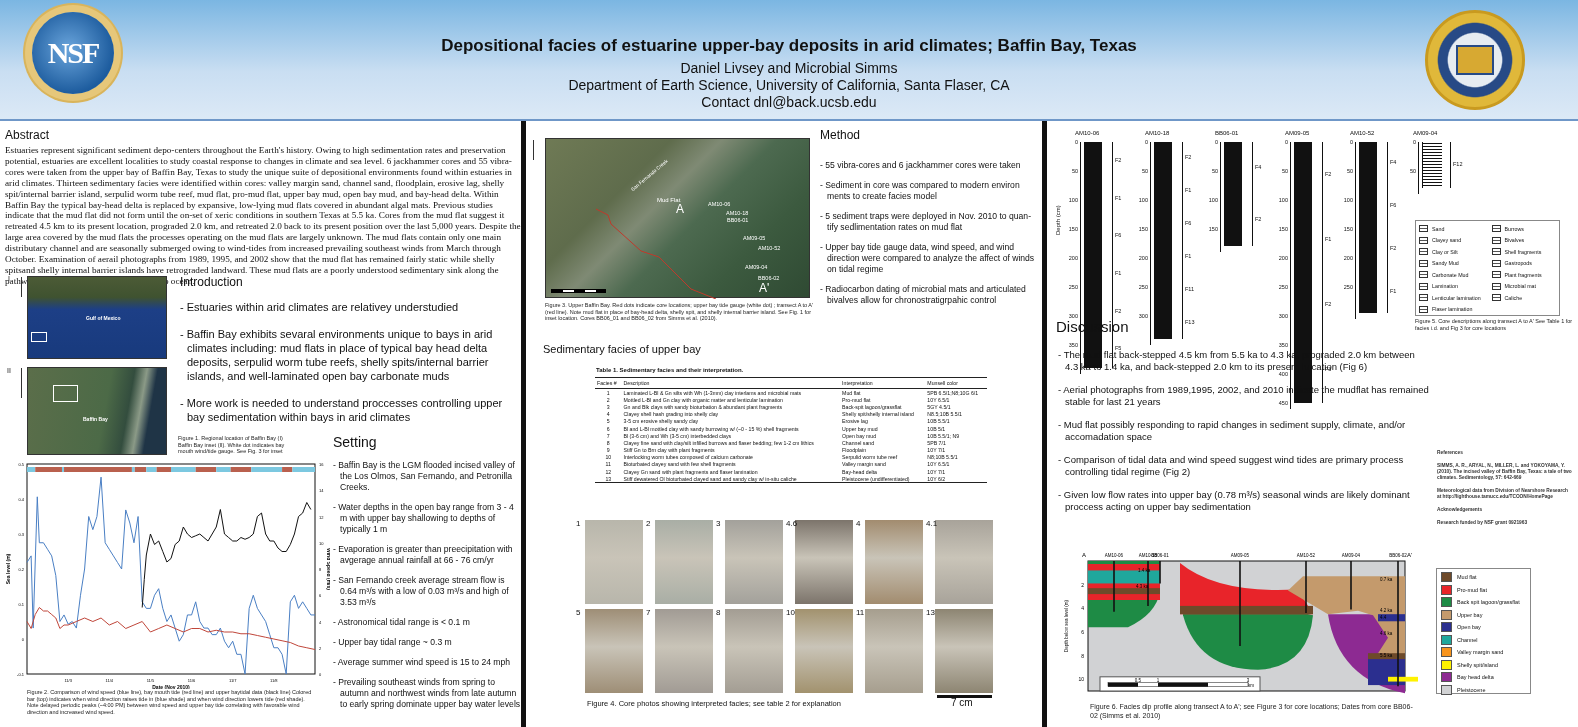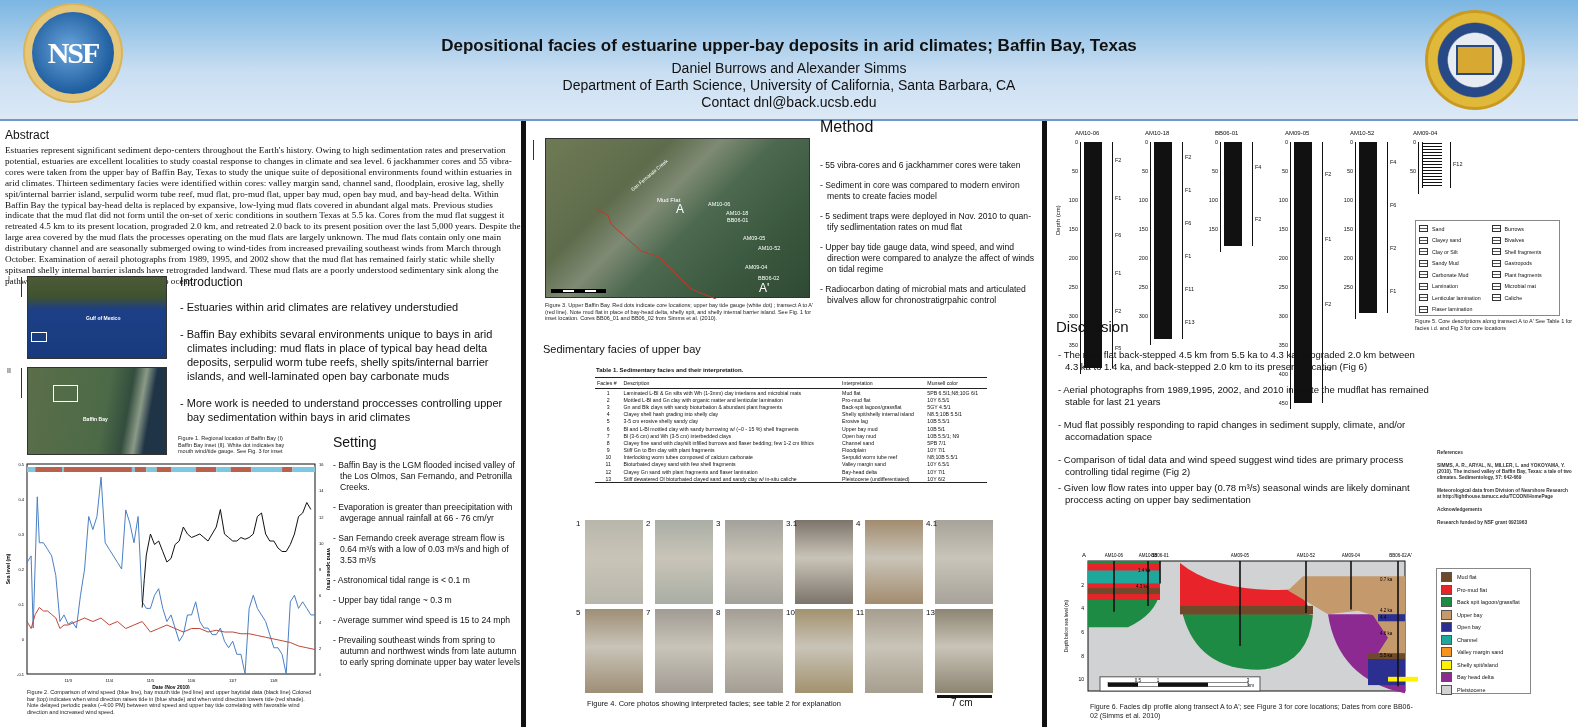--- a/index.html
+++ b/index.html
@@ -34,22 +34,22 @@
 .legend .sw{width:11px;height:10px;margin-right:5px;border:1px solid #555}
 .ref{position:absolute;left:1437px;top:450px;width:135px;font-size:4.8px;line-height:6px;font-weight:bold;color:#333}
 .ref p{margin-bottom:7px}
 </style>
 </head>
 <body>
 
 <div class="hdr">
   <div class="logo nsf">NSF</div>
   <div class="title">Depositional facies of estuarine upper-bay deposits in arid climates; Baffin Bay, Texas</div>
-  <div class="sub" style="top:60px">Daniel Burrows and Alexander Simms</div>
-  <div class="sub" style="top:77px">Department of Earth Science, University of California, Santa Barbara, CA</div>
+  <div class="sub" style="top:60px">Daniel Livsey and Microbial Simms</div>
+  <div class="sub" style="top:77px">Department of Earth Science, University of California, Santa Flaser, CA</div>
   <div class="sub" style="top:94px">Contact dnl@back.ucsb.edu</div>
   <div class="logo uc">
       <span></span>
     </div>
 </div>
 
 <div class="divider" style="left:521px"></div>
 <div class="divider" style="left:1042px"></div>
 
 <div class="sec" style="left:5px;top:128px;font-size:12px">Abstract</div>
@@ -72,20 +72,21 @@
 <div class="sec" style="left:180px;top:275px;font-size:12px">Introduction</div>
 <div class="bul" style="left:180px;top:300px;width:338px">
   <p>- Estuaries within arid climates are relativey understudied</p>
   <p>- Baffin Bay exhibits sevaral environments unique to bays in arid climates including: mud flats in place of typical bay head delta deposits, serpulid worm tube reefs, shelly spits/internal barrier islands, and well-laminated open bay carbonate muds</p>
   <p>- More work is needed to understand proccesses controlling upper bay sedimentation within bays in arid climates</p>
 </div>
 
 <div class="sec" style="left:333px;top:434px;font-size:14px">Setting</div>
 <div class="bul small" style="left:333px;top:460px;width:188px">
   <p>- Baffin Bay is the LGM flooded incised valley of the Los Olmos, San Fernando, and Petronilla Creeks.</p>
+  <p>- Water depths in the open bay range from 3 - 4 m with upper bay shallowing to depths of typically 1 m</p>
   <p>- Evaporation is greater than preecipitation with avgerage annual rainfall at 66 - 76 cm/yr</p>
   <p>- San Fernando creek average stream flow is 0.64 m³/s with a low of 0.03 m³/s and high of 3.53 m³/s</p>
   <p>- Astronomical tidal range is &lt; 0.1 m</p>
   <p>- Upper bay tidal range ~ 0.3 m</p>
   <p>- Average summer wind speed is 15  to 24 mph</p>
   <p>- Prevailing southeast winds from spring to autumn and northwest winds from late autumn to early spring dominate upper bay water levels</p>
 </div>
 
 <svg class="chart" id="chart" viewBox="0 0 325 230">
     <rect x="22" y="5" width="288" height="210" fill="#fff" stroke="#111" stroke-width="1"></rect>
@@ -148,21 +149,21 @@
   <div style="position:absolute;left:181px;top:78px;color:#fff;font-size:5.5px">BB06-01</div>
   <div style="position:absolute;left:197px;top:96px;color:#fff;font-size:5.5px">AM09-05</div>
   <div style="position:absolute;left:212px;top:106px;color:#fff;font-size:5.5px">AM10-52</div>
   <div style="position:absolute;left:199px;top:125px;color:#fff;font-size:5.5px">AM09-04</div>
   <div style="position:absolute;left:212px;top:136px;color:#fff;font-size:5.5px">BB06-02</div>
   <div style="position:absolute;left:213px;top:142px;color:#fff;font-size:12px">A'</div>
   <div style="position:absolute;left:5px;top:150px;width:55px;height:4px;background:repeating-linear-gradient(90deg,#000 0 11px,#fff 11px 22px);border:1px solid #000"></div>
 </div>
 <div class="cap" style="left:545px;top:302px;width:272px">Figure 3. Upper Baffin Bay. Red dots indicate core locations; upper bay tide gauge (white dot) ; transect A to A' (red line). Note mud flat in place of bay-head delta, shelly spit, and shelly internal barrier island. See Fig. 1 for inset location.  Cores BB06_01 and BB06_02 from Simms et al. (2010).</div>
 
-<div class="sec" style="left:820px;top:118px;font-size:16px">Method</div>
+<div class="sec" style="left:820px;top:128px;font-size:12px">Method</div>
 <div class="bul small" style="left:820px;top:160px;width:215px">
   <p>- 55 vibra-cores and 6 jackhammer cores were taken</p>
   <p>- Sediment in core was compared to modern environ ments to create facies model</p>
   <p>- 5 sediment traps were deployed in Nov. 2010 to  quan- tify sedlimentation rates on mud flat</p>
   <p>- Upper bay tide gauge data, wind speed, and wind direction were compared to analyze the affect of winds on tidal regime</p>
   <p>- Radiocarbon dating of microbial mats and articulated bivalves allow for chronostratigrpahic control</p>
 </div>
 
 <div class="sec" style="left:543px;top:343px;font-size:11px">Sedimentary facies of upper bay</div>
 <div class="tcap">Table 1.  Sedimentary facies and their interpretation.</div>
@@ -258,21 +259,21 @@
 </table>
 
 <div id="photos">
     <div class="photo" style="left: 585px; top: 520px; background: linear-gradient(rgb(184, 182, 171), rgb(201, 196, 184) 45%, rgb(184, 182, 171));"></div>
     <div class="plabel" style="left: 576px; top: 519px;">1</div>
     <div class="photo" style="left: 655px; top: 520px; background: linear-gradient(rgb(169, 174, 165), rgb(201, 196, 184) 45%, rgb(169, 174, 165));"></div>
     <div class="plabel" style="left: 646px; top: 519px;">2</div>
     <div class="photo" style="left: 725px; top: 520px; background: linear-gradient(rgb(163, 161, 155), rgb(201, 196, 184) 45%, rgb(163, 161, 155));"></div>
     <div class="plabel" style="left: 716px; top: 519px;">3</div>
     <div class="photo" style="left: 795px; top: 520px; background: linear-gradient(rgb(124, 116, 107), rgb(201, 196, 184) 45%, rgb(124, 116, 107));"></div>
-    <div class="plabel" style="left: 786px; top: 519px;">3.1</div>
+    <div class="plabel" style="left: 786px; top: 519px;">4.6</div>
     <div class="photo" style="left: 865px; top: 520px; background: linear-gradient(rgb(162, 140, 111), rgb(201, 196, 184) 45%, rgb(162, 140, 111));"></div>
     <div class="plabel" style="left: 856px; top: 519px;">4</div>
     <div class="photo" style="left: 935px; top: 520px; background: linear-gradient(rgb(168, 163, 154), rgb(201, 196, 184) 45%, rgb(168, 163, 154));"></div>
     <div class="plabel" style="left: 926px; top: 519px;">4.1</div>
     <div class="photo" style="left: 585px; top: 609px; background: linear-gradient(rgb(158, 142, 118), rgb(201, 196, 184) 45%, rgb(158, 142, 118));"></div>
     <div class="plabel" style="left: 576px; top: 608px;">5</div>
     <div class="photo" style="left: 655px; top: 609px; background: linear-gradient(rgb(161, 155, 148), rgb(201, 196, 184) 45%, rgb(161, 155, 148));"></div>
     <div class="plabel" style="left: 646px; top: 608px;">7</div>
     <div class="photo" style="left: 725px; top: 609px; background: linear-gradient(rgb(163, 157, 147), rgb(201, 196, 184) 45%, rgb(163, 157, 147));"></div>
     <div class="plabel" style="left: 716px; top: 608px;">8</div>
@@ -440,21 +441,21 @@
       <div style="font-size: 5.3px; height: 11.5px; display: flex; align-items: center; padding-left: 3px;"></div>
     </div>
 </div>
 <div class="cap" style="left:1415px;top:318px;width:160px">Figure 5. Core descriptions along transect A to A' See Table 1 for facies i.d. and Fig 3 for core locations</div>
 
 <div class="sec" style="left:1056px;top:318px;font-size:15px">Discussion</div>
 <div class="bul small" style="left:1058px;top:349px;width:372px;font-size:9.5px;line-height:12px">
   <p style="margin-bottom:11px">- The mud flat back-stepped 4.5 km from 5.5 ka to 4.3 ka, prograded 2.0 km between 4.3 ka to 1.4 ka, and back-stepped 2.0 km to its present lo cation (Fig 6)</p>
   <p style="margin-bottom:11px">- Aerial photographs from 1989,1995, 2002, and 2010 indicate the mudflat has remained stable for last 21 years</p>
   <p style="margin-bottom:11px">- Mud flat possibly responding to rapid changes in sediment supply, climate, and/or accomadation space</p>
-  <p style="margin-bottom:4px">- Comparison of tidal data and wind speed suggest wind tides are primary process controlling tidal regime (Fig 2)</p>
+  <p style="margin-bottom:11px">- Comparison of tidal data and wind speed suggest wind tides are primary process controlling tidal regime (Fig 2)</p>
   <p>- Given low flow rates into upper bay (0.78 m³/s) seasonal winds are likely dominant proccess acting on upper bay sedimentation</p>
 </div>
 
 <div class="ref">
   <p>References</p>
   <p>SIMMS, A. R., ARYAL, N., MILLER, L. and YOKOYAMA, Y. (2010). The incised valley of Baffin Bay, Texas: a tale of two climates. Sedimentology, 57: 642-669</p>
   <p>Meteorological data from Division of Nearshore Research at http://lighthouse.tamucc.edu/TCOON/HomePage</p>
   <p>Acknowledgements</p>
   <p>Research funded by NSF grant 0921963</p>
 </div>

